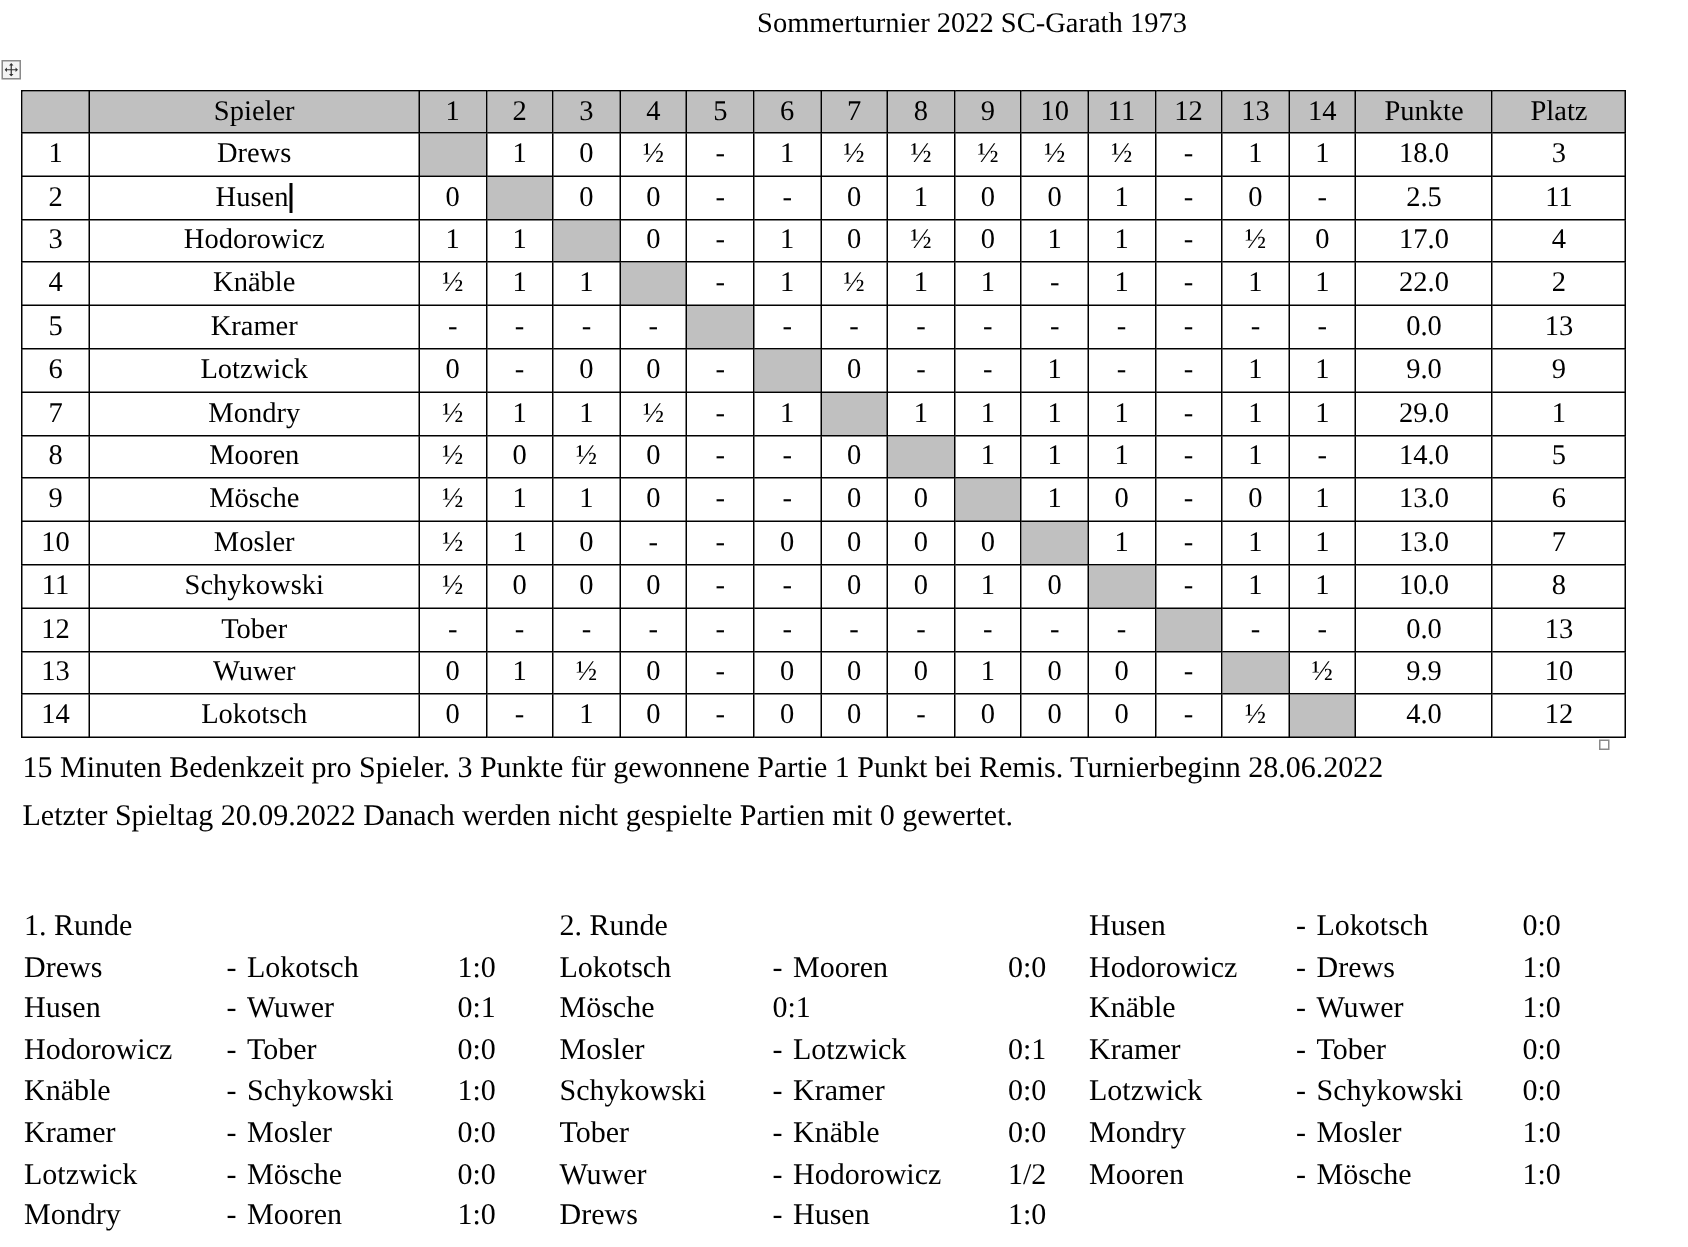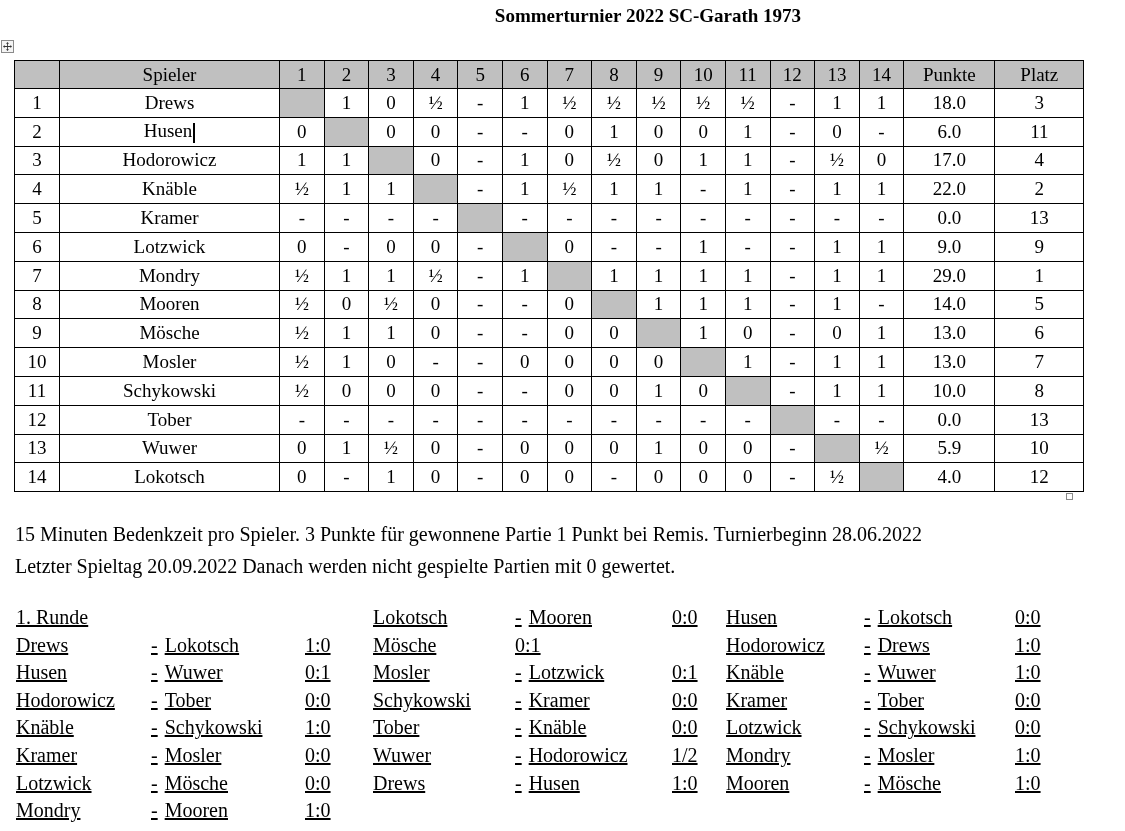--- a/index.html
+++ b/index.html
@@ -2,21 +2,21 @@
 <html><head>
 <meta charset="utf-8">
 <style>
   html,body{margin:0;padding:0;}
   body{
     width:1125px;height:831px;position:relative;overflow:hidden;
     background:#fff;color:#000;
     font-family:"Liberation Serif", serif;
   }
   .title-wrap{position:absolute;top:5px;left:170px;width:956px;text-align:center;}
-  .doc-title{font-size:19px;font-weight:bold;margin:17px;display:inline;}
+  .doc-title{font-size:19px;font-weight:normal;margin:17px;display:inline;}
 
   
   .move-handle{
     position:absolute;left:1px;top:40px;width:13px;height:13px;
     border:1px solid #8a8a8a;background:#f4f4f4;box-sizing:border-box;
     display:flex;align-items:center;justify-content:center;
   }
   
   .resize-handle{
     position:absolute;left:1066px;top:493px;width:7px;height:7px;
@@ -42,26 +42,26 @@
   .w-pk{width:90px;}
   .w-pl{width:88px;}
   .name{text-align:left;padding-left:6px;}
   .diag{background:#c0c0c0;}
   .caret{
     display:inline-block;width:0;height:20px;
     border-left:2px solid #000;margin-left:1px;vertical-align:middle;
   }
 
   .notes{
-    position:absolute;left:15px;top:518px;width:1105px;
+    position:absolute;left:15px;top:496px;width:1105px;
     font-size:20px;line-height:32px;white-space:nowrap;
   }
 
   #rounds{position:absolute;left:0;top:604px;width:1125px;font-size:20px;}
-  .round{position:absolute;top:0;text-decoration:underline;}
+  .round{position:absolute;top:0;}
   .round1{left:16px;}
   .round2{left:373px;}
   .round3{left:726px;}
   .round-title{height:27.6px;line-height:27.6px;}
   .prow{display:grid;height:27.6px;line-height:27.6px;white-space:nowrap;}
   .round1 .prow{grid-template-columns:135px 154px 52px;}
   .round2 .prow{grid-template-columns:142px 157px 52px;}
   .round3 .prow{grid-template-columns:138px 151px 52px;}
   .dash{margin-right:7px;}
 </style>
@@ -132,21 +132,21 @@
         <td class="w-v">-</td>
         <td class="w-v">-</td>
         <td class="w-v">0</td>
         <td class="w-v">1</td>
         <td class="w-v">0</td>
         <td class="w-v">0</td>
         <td class="w-v">1</td>
         <td class="w-v">-</td>
         <td class="w-v">0</td>
         <td class="w-v">-</td>
-        <td class="w-pk">6.0</td>
+        <td class="w-pk">2.5</td>
         <td class="w-pl">11</td>
       </tr>
       <tr>
         <td class="w-nr">3</td>
         <td class="w-name name">Hodorowicz</td>
         <td class="w-v">1</td>
         <td class="w-v">1</td>
         <td class="w-v diag"></td>
         <td class="w-v">0</td>
         <td class="w-v">-</td>
@@ -352,21 +352,21 @@
         <td class="w-v">-</td>
         <td class="w-v">0</td>
         <td class="w-v">0</td>
         <td class="w-v">0</td>
         <td class="w-v">1</td>
         <td class="w-v">0</td>
         <td class="w-v">0</td>
         <td class="w-v">-</td>
         <td class="w-v diag"></td>
         <td class="w-v">½</td>
-        <td class="w-pk">5.9</td>
+        <td class="w-pk">9.9</td>
         <td class="w-pl">10</td>
       </tr>
       <tr>
         <td class="w-nr">14</td>
         <td class="w-name name">Lokotsch</td>
         <td class="w-v">0</td>
         <td class="w-v">-</td>
         <td class="w-v">1</td>
         <td class="w-v">0</td>
         <td class="w-v">-</td>
@@ -425,20 +425,21 @@
         <span class="pb"><span class="dash">-</span><span>Mösche</span></span>
         <span class="pr">0:0</span>
       </div>
       <div class="prow">
         <span class="pw">Mondry</span>
         <span class="pb"><span class="dash">-</span><span>Mooren</span></span>
         <span class="pr">1:0</span>
       </div>
     </div>
     <div class="round round2">
+      <div class="round-title">2. Runde</div>
       <div class="prow">
         <span class="pw">Lokotsch</span>
         <span class="pb"><span class="dash">-</span><span>Mooren</span></span>
         <span class="pr">0:0</span>
       </div>
       <div class="prow">
         <span class="pw">Mösche</span>
         <span class="pr">0:1</span>
       </div>
       <div class="prow">

